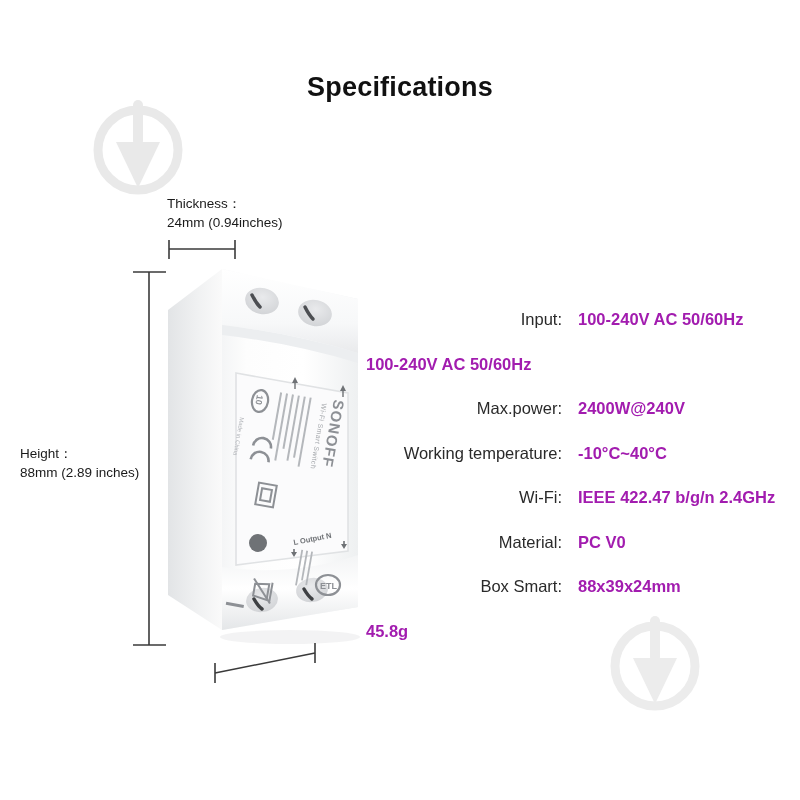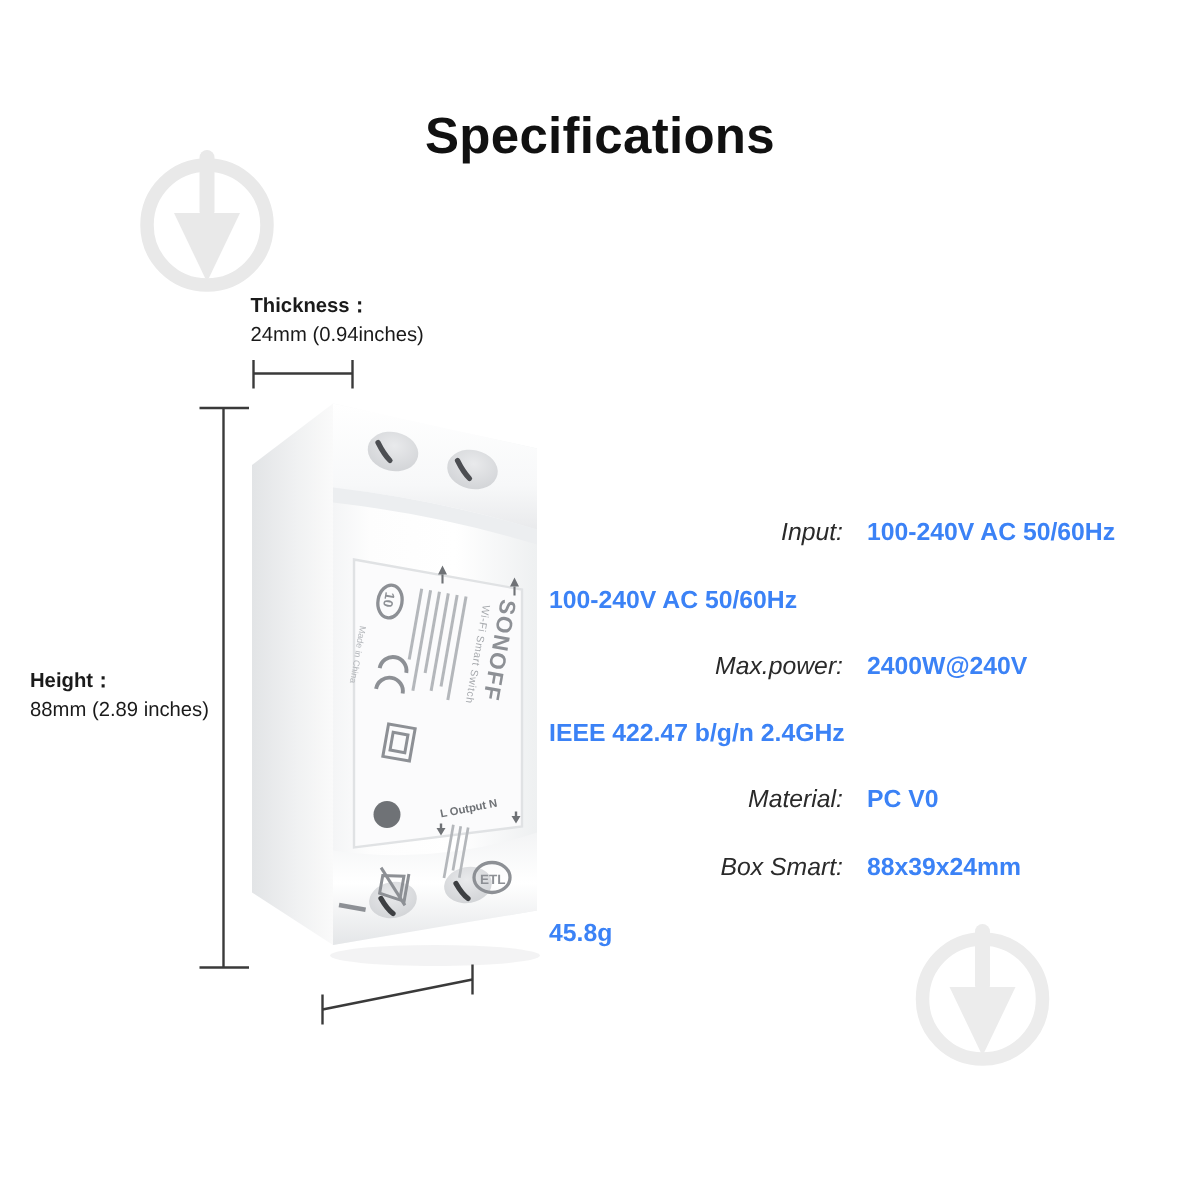--- a/index.html
+++ b/index.html
@@ -21,21 +21,21 @@
     inset: 0;
   }
 
   
   .page-title {
     position: absolute;
     left: 0;
     top: 72px;
     width: 800px;
     text-align: center;
-    font-size: 34px;
+    font-size: 27px;
     font-weight: bold;
     letter-spacing: 0.2px;
     color: #111111;
   }
 
   
   .watermark {
     position: absolute;
     opacity: 1;
     pointer-events: none;
@@ -54,21 +54,21 @@
 
   
   .dim-label {
     position: absolute;
     font-size: 13.5px;
     line-height: 1.42;
     color: #1a1a1a;
     white-space: nowrap;
   }
   .dim-label .dim-name {
-    font-weight: bold;
+    font-weight: normal;
     margin-top: 48px;
   }
 
   .dim-thickness { left: 167px; top: 194px; }
   .dim-height { left: 0px; top: 444px; padding-left: 20px; }
   .dim-width { left: 231px; top: 689px; }
 
   .dim-lines {
     position: absolute;
     left: 0;
@@ -89,29 +89,27 @@
     display: flex;
     align-items: baseline;
     height: 44.5px;
   }
   .spec-key {
     width: 212px;
     text-align: right;
     font-size: 16.5px;
     color: #2a2a2a;
     white-space: nowrap;
-    font-style: italic;
   }
   .spec-val {
     padding-left: 16px;
     font-size: 16.5px;
     font-weight: bold;
-    color: #3b82f6;
+    color: #a21caf;
     white-space: nowrap;
-    margin-top: 36px;
   }
 </style>
 </head>
 <body>
 
 <div class="page">
 
   <div class="watermark wm-top">
     <svg width="100" height="108" viewBox="0 0 100 108">
       <circle cx="50" cy="58" r="40" fill="none" stroke="#e9e9e9" stroke-width="9"></circle>
@@ -279,22 +277,27 @@
 
     <div class="spec-row">
       <div class="spec-val">100-240V AC 50/60Hz</div>
     </div>
 
     <div class="spec-row">
       <div class="spec-key">Max.power:</div>
       <div class="spec-val">2400W@240V</div>
     </div>
 
-
-    <div class="spec-row">
+    <div class="spec-row">
+      <div class="spec-key">Working temperature:</div>
+      <div class="spec-val">-10°C~40°C</div>
+    </div>
+
+    <div class="spec-row">
+      <div class="spec-key">Wi-Fi:</div>
       <div class="spec-val">IEEE 422.47 b/g/n 2.4GHz</div>
     </div>
 
     <div class="spec-row">
       <div class="spec-key">Material:</div>
       <div class="spec-val">PC V0</div>
     </div>
 
     <div class="spec-row">
       <div class="spec-key">Box Smart:</div>

